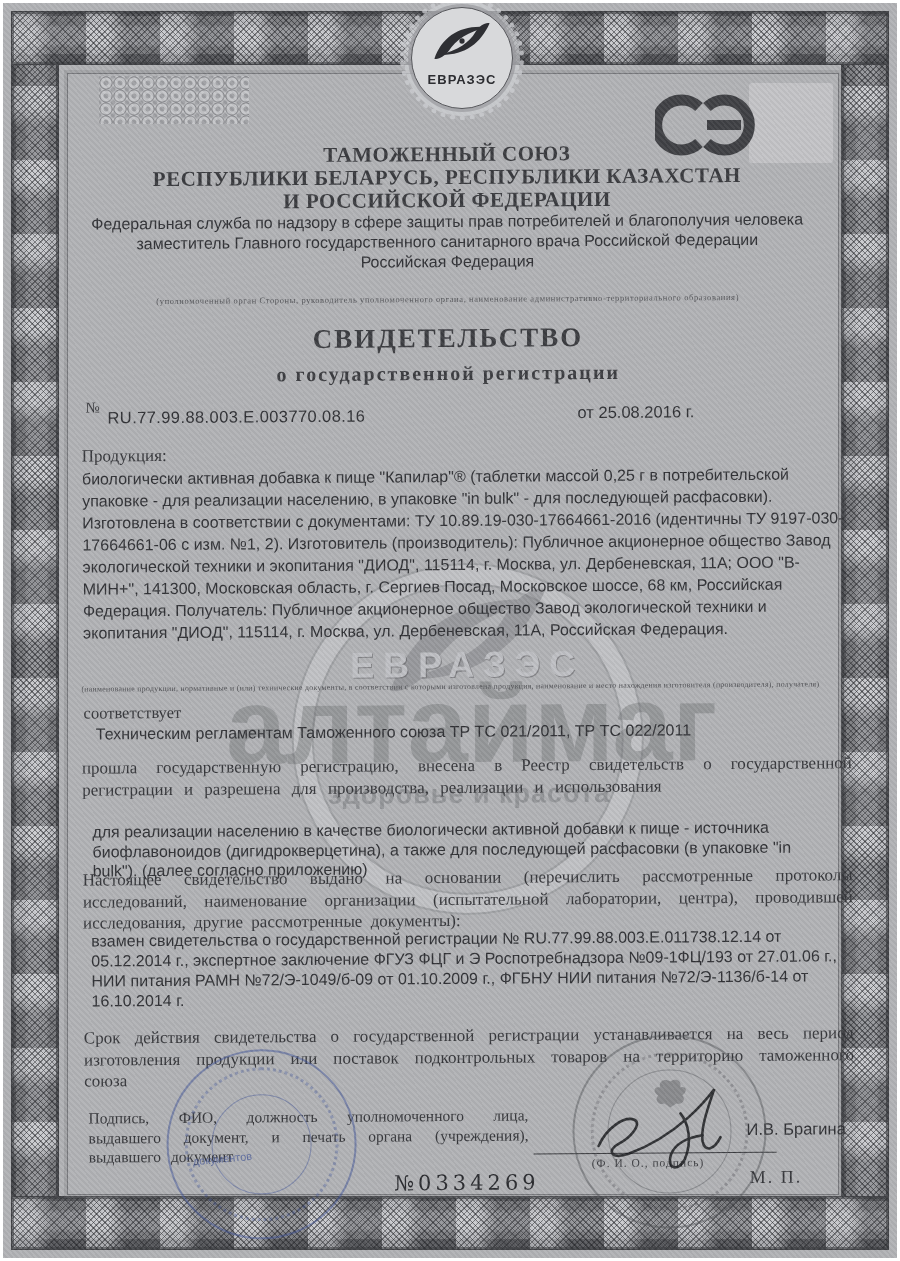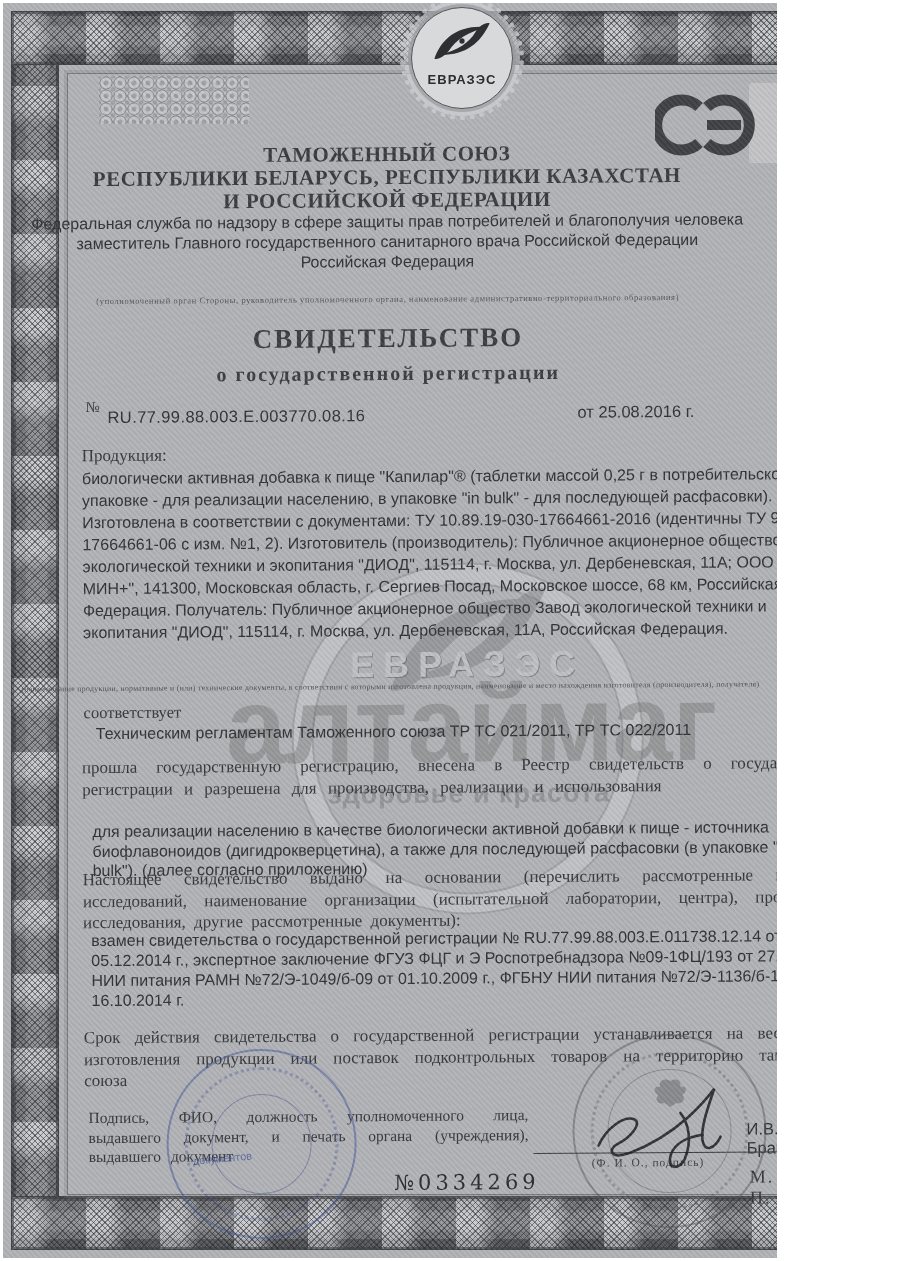--- a/index.html
+++ b/index.html
@@ -1,17 +1,17 @@
 <!DOCTYPE html>
 <html lang="ru"><head>
 <meta charset="utf-8">
 <style>
   html,body{margin:0;padding:0;background:#ffffff;}
   body{width:900px;height:1261px;overflow:hidden;font-family:"Liberation Serif",serif;}
-  #doc{position:absolute;left:3px;top:3px;width:774px;height:1255px;background:#b1b2b5;overflow:hidden;}
+  #doc{position:absolute;left:3px;top:3px;width:894px;height:1255px;background:#b1b2b5;overflow:hidden;}
   #doc::after{content:"";position:absolute;inset:0;pointer-events:none;
     background-image:repeating-linear-gradient(47deg,rgba(255,255,255,.05) 0 2px,rgba(0,0,0,.035) 2px 4px);}
   .abs{position:absolute;}
   
   .band{position:absolute;background-color:#8b8c90;border:1px solid #3f4044;box-sizing:border-box;
     box-shadow:inset 0 0 0 2px rgba(55,56,60,.55);}
   .band-v{background-image:
     repeating-linear-gradient(45deg,rgba(35,36,40,.5) 0 1px,transparent 1px 4px),
     repeating-linear-gradient(-45deg,rgba(35,36,40,.5) 0 1px,transparent 1px 4px),
     repeating-linear-gradient(180deg,rgba(228,229,233,.55) 0 22px,rgba(70,71,75,.22) 40px 74px),

